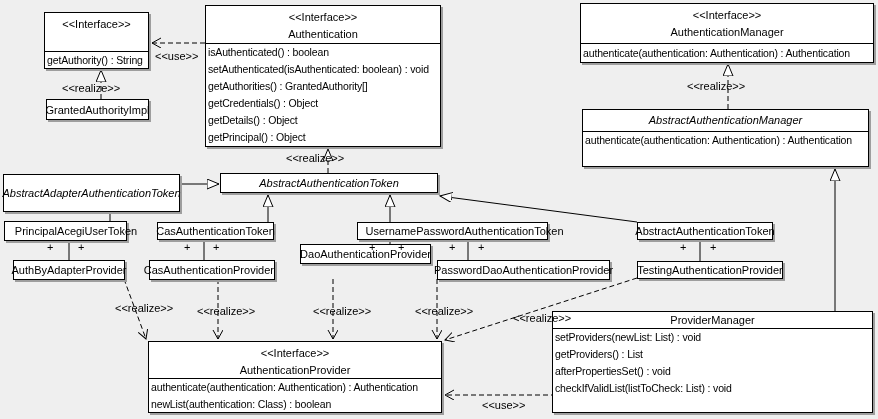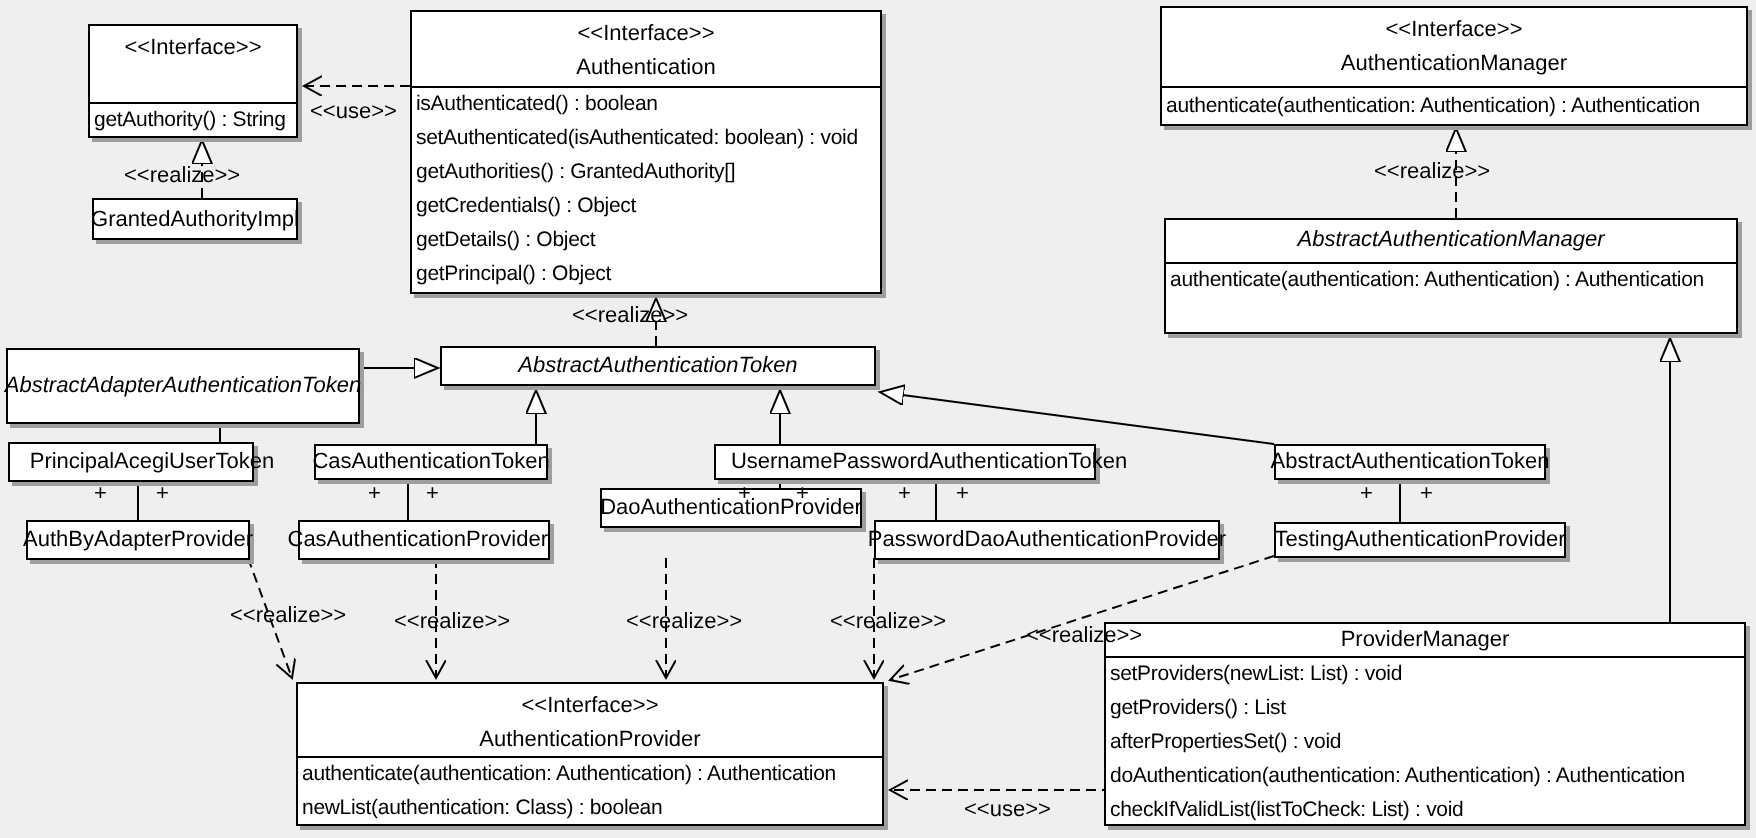--- a/index.html
+++ b/index.html
@@ -234,21 +234,20 @@
 </div>
 
 <div class="cls" style="left:552px;top:311px;width:321px;height:102px;">
   <div class="hdr" style="height:16px;">
     <div class="nm" style="line-height:16px;">ProviderManager</div>
   </div>
   <div class="body">
     <div class="m">setProviders(newList: List) : void</div>
     <div class="m">getProviders() : List</div>
     <div class="m">afterPropertiesSet() : void</div>
-    <div class="m">doAuthentication(authentication: Authentication) : Authentication</div>
     <div class="m">checkIfValidList(listToCheck: List) : void</div>
   </div>
 </div>
 
 <div class="lbl" style="left:155px;top:51px;">&lt;&lt;use&gt;&gt;</div>
 <div class="lbl" style="left:62px;top:83px;">&lt;&lt;realize&gt;&gt;</div>
 <div class="lbl" style="left:286px;top:153px;">&lt;&lt;realize&gt;&gt;</div>
 <div class="lbl" style="left:687px;top:81px;">&lt;&lt;realize&gt;&gt;</div>
 <div class="lbl" style="left:115px;top:303px;">&lt;&lt;realize&gt;&gt;</div>
 <div class="lbl" style="left:197px;top:306px;">&lt;&lt;realize&gt;&gt;</div>

